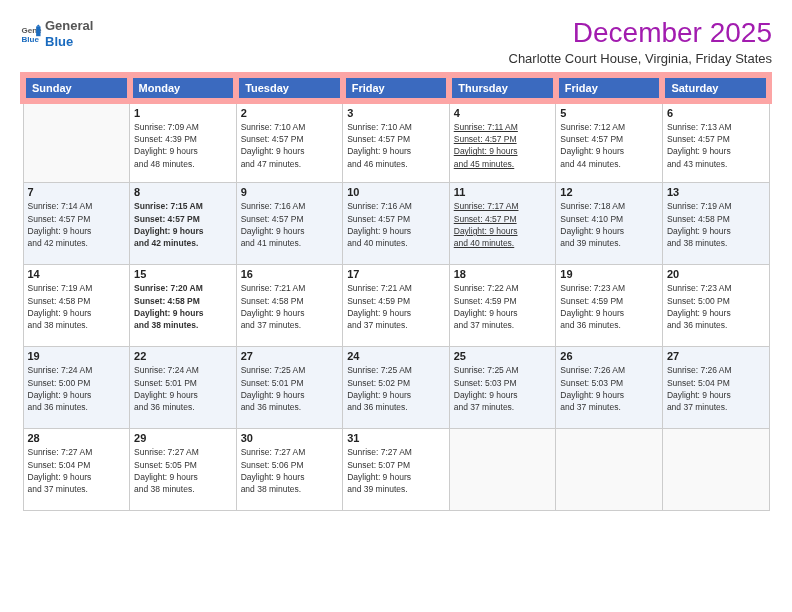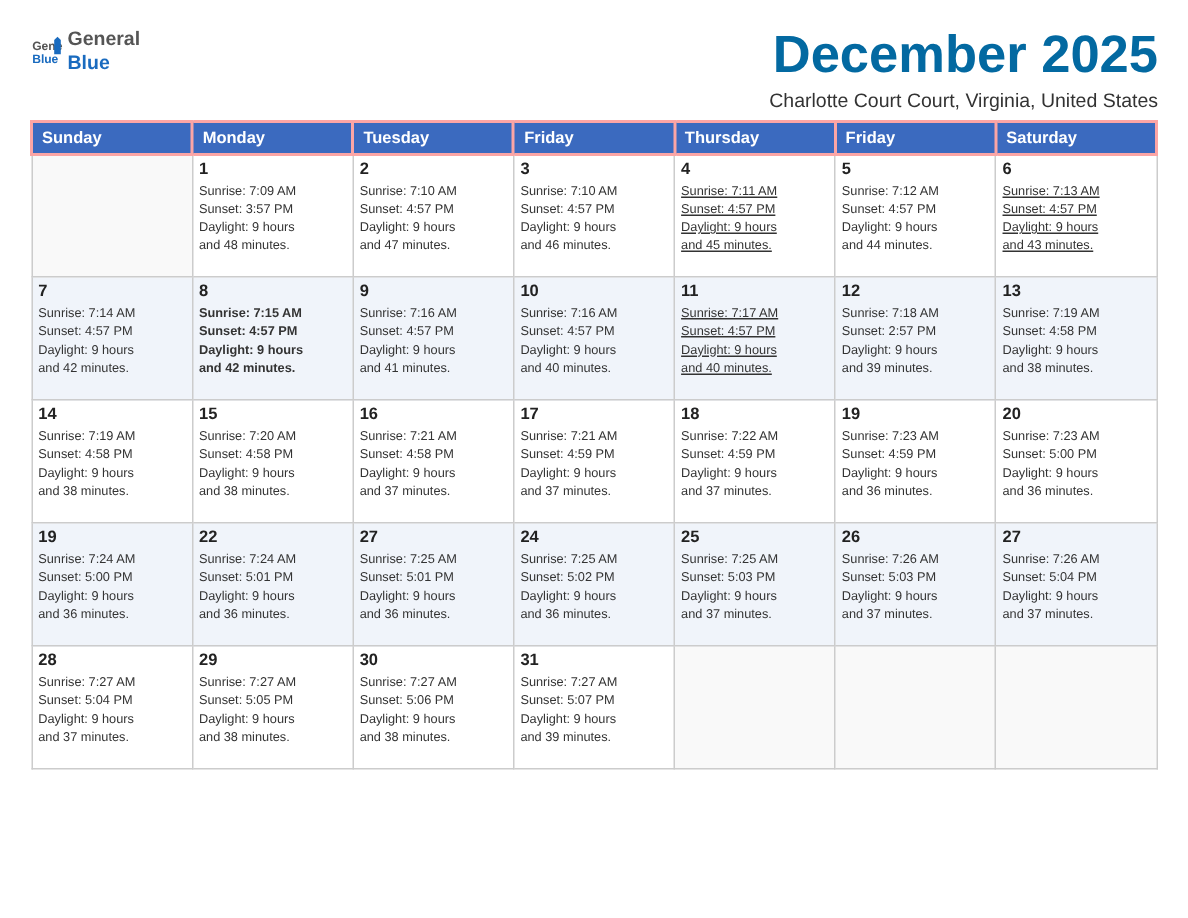--- a/index.html
+++ b/index.html
@@ -29,43 +29,43 @@
     }
     .logo-icon {
       width: 22px;
       height: 22px;
       margin-right: 3px;
     }
     .title-area {
       text-align: right;
     }
     .month-title {
-      font-size: 35px;
-      font-weight: bold;
-      color: #0369a1;
+      font-size: 28px;
+      font-weight: normal;
+      color: #a21caf;
       line-height: 1.1;
     }
     .location-title {
       font-size: 13px;
       color: #333;
       margin-top: 2px;
     }
     .calendar-table {
       width: 100%;
       border-collapse: collapse;
       table-layout: fixed;
     }
     .calendar-table th {
       background: #3b6abf;
       color: #fff;
       font-size: 11px;
       font-weight: bold;
       text-align: left;
       padding: 4px 6px;
-      border: 2px solid #fca5a5;
+      border: 6px solid #fca5a5;
     }
     .calendar-table td {
       border: 1px solid #ccc;
       vertical-align: top;
       padding: 3px 4px;
       font-size: 9px;
       color: #333;
       height: 82px;
     }
     .day-number {
@@ -103,21 +103,21 @@
         <div style="font-size:13px; font-weight:bold; line-height:1.2;">
           <span style="color:#555;">General</span>
         </div>
         <div style="font-size:13px; font-weight:bold; line-height:1.2;">
           <span style="color:#1a6bbf;">Blue</span>
         </div>
       </div>
     </div>
     <div class="title-area">
       <div class="month-title">December 2025</div>
-      <div class="location-title">Charlotte Court Court, Virginia, United States</div>
+      <div class="location-title">Charlotte Court House, Virginia, Friday States</div>
     </div>
   </div>
 
   <table class="calendar-table">
     <thead>
       <tr>
       <th>Sunday</th>
           <th>Monday</th>
           <th>Tuesday</th>
           <th>Friday</th>
@@ -125,21 +125,21 @@
           <th>Friday</th>
           <th>Saturday</th>
         </tr>
     </thead>
     <tbody id="calendar-body">
     <tr>
           <td class="empty-cell"></td>
           <td>
             <span class="day-number">1</span>
             <div class="day-info" style="white-space: pre-line;">Sunrise: 7:09 AM
-Sunset: 3:57 PM
+Sunset: 4:39 PM
 Daylight: 9 hours
 and 48 minutes.</div>
           </td>
           <td>
             <span class="day-number">2</span>
             <div class="day-info" style="white-space: pre-line;">Sunrise: 7:10 AM
 Sunset: 4:57 PM
 Daylight: 9 hours
 and 47 minutes.</div>
           </td>
@@ -159,21 +159,21 @@
           </td>
           <td>
             <span class="day-number">5</span>
             <div class="day-info" style="white-space: pre-line;">Sunrise: 7:12 AM
 Sunset: 4:57 PM
 Daylight: 9 hours
 and 44 minutes.</div>
           </td>
           <td>
             <span class="day-number">6</span>
-            <div class="day-info" style="white-space: pre-line; text-decoration: underline;">Sunrise: 7:13 AM
+            <div class="day-info" style="white-space: pre-line;">Sunrise: 7:13 AM
 Sunset: 4:57 PM
 Daylight: 9 hours
 and 43 minutes.</div>
           </td>
         </tr>
         <tr class="row-shade">
           <td>
             <span class="day-number">7</span>
             <div class="day-info" style="white-space: pre-line;">Sunrise: 7:14 AM
 Sunset: 4:57 PM
@@ -204,21 +204,21 @@
           <td>
             <span class="day-number">11</span>
             <div class="day-info" style="white-space: pre-line; text-decoration: underline;">Sunrise: 7:17 AM
 Sunset: 4:57 PM
 Daylight: 9 hours
 and 40 minutes.</div>
           </td>
           <td>
             <span class="day-number">12</span>
             <div class="day-info" style="white-space: pre-line;">Sunrise: 7:18 AM
-Sunset: 2:57 PM
+Sunset: 4:10 PM
 Daylight: 9 hours
 and 39 minutes.</div>
           </td>
           <td>
             <span class="day-number">13</span>
             <div class="day-info" style="white-space: pre-line;">Sunrise: 7:19 AM
 Sunset: 4:58 PM
 Daylight: 9 hours
 and 38 minutes.</div>
           </td>
@@ -226,21 +226,21 @@
         <tr>
           <td>
             <span class="day-number">14</span>
             <div class="day-info" style="white-space: pre-line;">Sunrise: 7:19 AM
 Sunset: 4:58 PM
 Daylight: 9 hours
 and 38 minutes.</div>
           </td>
           <td>
             <span class="day-number">15</span>
-            <div class="day-info" style="white-space: pre-line;">Sunrise: 7:20 AM
+            <div class="day-info" style="white-space: pre-line; font-weight: bold;">Sunrise: 7:20 AM
 Sunset: 4:58 PM
 Daylight: 9 hours
 and 38 minutes.</div>
           </td>
           <td>
             <span class="day-number">16</span>
             <div class="day-info" style="white-space: pre-line;">Sunrise: 7:21 AM
 Sunset: 4:58 PM
 Daylight: 9 hours
 and 37 minutes.</div>

